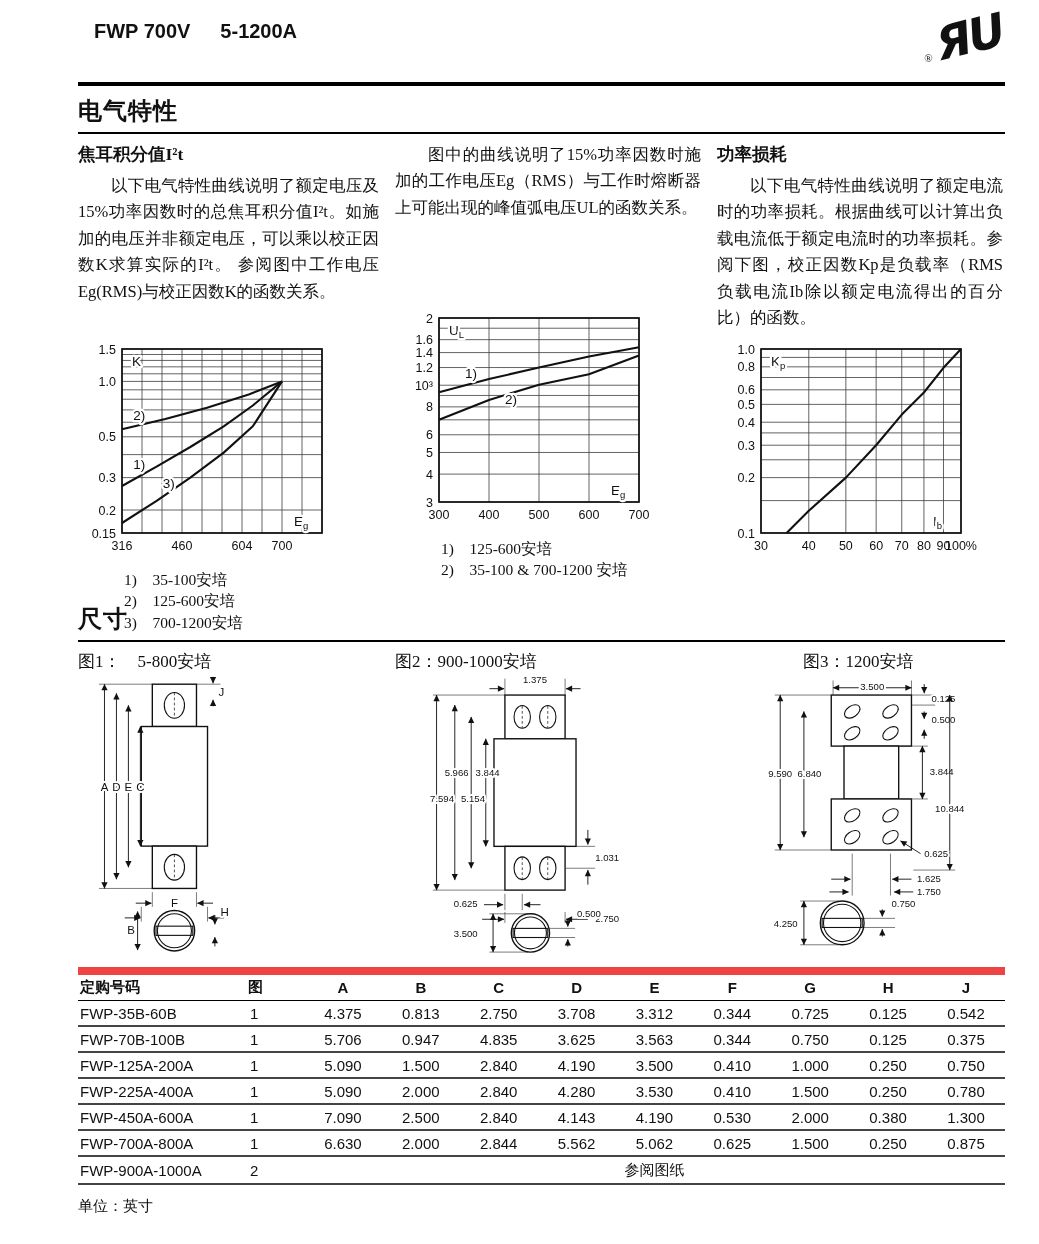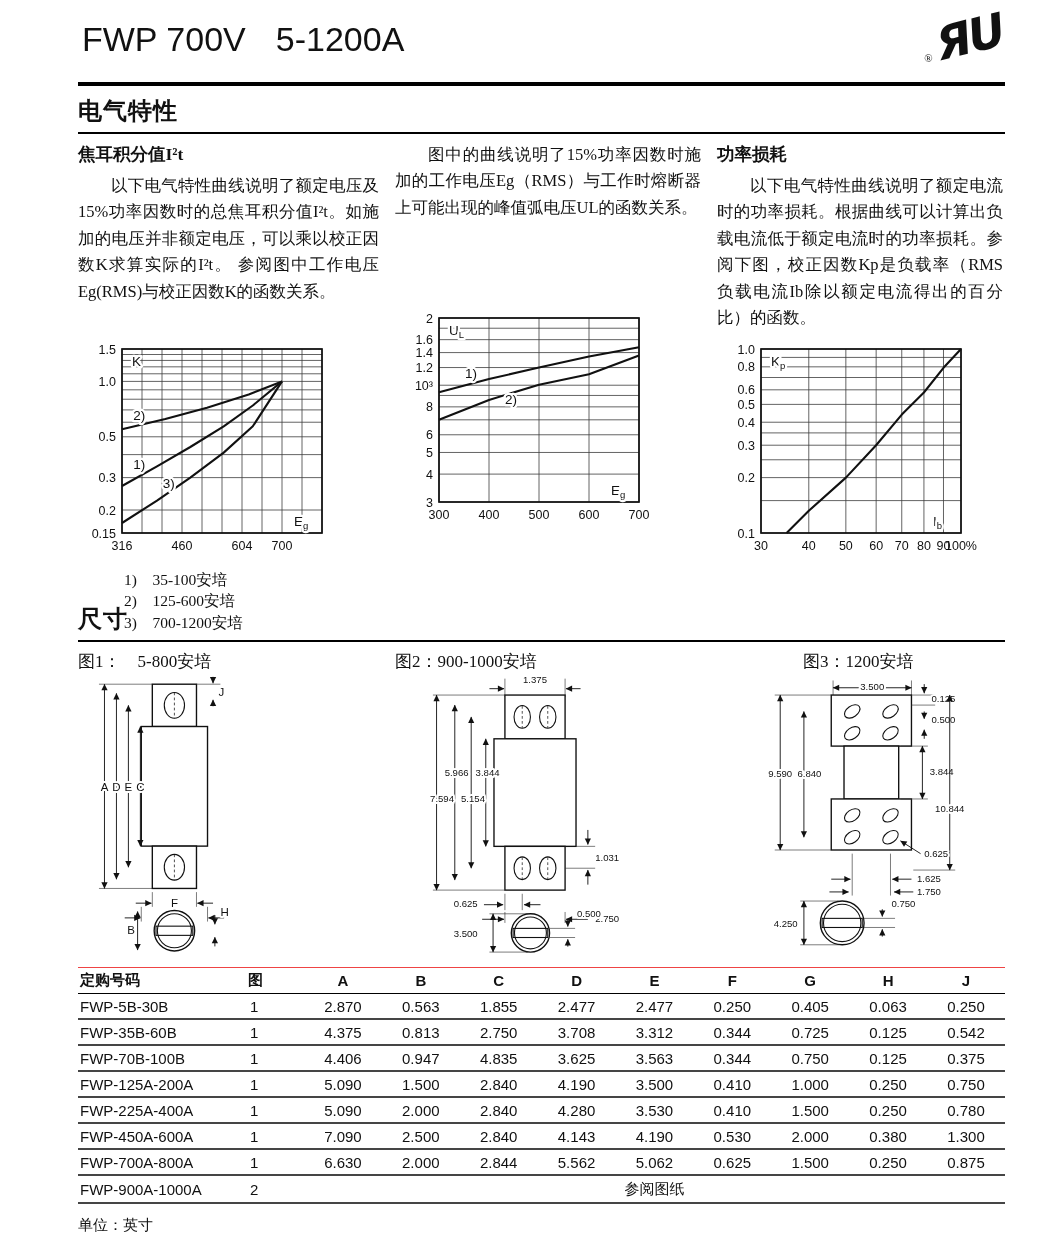--- a/index.html
+++ b/index.html
@@ -1,22 +1,22 @@
 <!DOCTYPE html>
 <html><head>
 <meta charset="utf-8">
 <style>
   html,body{margin:0;padding:0;background:#e8e8e8}
   .page{width:1039px;height:1244px;background:#fff;box-sizing:border-box;
         padding:16px 34px 0 78px;color:#111;overflow:hidden;
         font-family:"Liberation Serif","DejaVu Serif",serif;position:relative}
   
   .title-row{display:flex;justify-content:space-between;align-items:flex-start}
-  h1{margin:4px 4px 0;font-family:"Liberation Sans","DejaVu Sans",sans-serif;
-     font-size:34px;font-weight:normal;letter-spacing:0}
+  h1{margin:4px 16px 0;font-family:"Liberation Sans","DejaVu Sans",sans-serif;
+     font-size:20px;font-weight:bold;letter-spacing:0}
   .title-gap{display:inline-block;width:30px}
   .ul-mark{position:relative;margin-top:-6px;margin-right:2px;height:60px}
   .ul-letters{font-family:"DejaVu Sans",sans-serif;font-weight:900;font-style:italic;
      font-size:46px;display:inline-block;transform:rotate(-14deg);letter-spacing:-3px}
   .ul-reg{position:absolute;left:-12px;bottom:6px;font-size:11px}
   .rule-thick{border:none;border-top:4.5px solid #000;margin:12px 0 0}
   h2.section{font-size:24px;font-weight:bold;margin:9px 0 5px;letter-spacing:1px}
   .rule-thin{border:none;border-top:2px solid #000;margin:0}
   
   .cols{display:grid;grid-template-columns:317px 322px 288px;margin-top:8px}
@@ -45,21 +45,21 @@
   .slot{fill:none;stroke:#111;stroke-width:1.2}
   line.dim{stroke:#111;stroke-width:1}
   line.wit{stroke:#333;stroke-width:0.7}
   line.dash{stroke:#111;stroke-width:0.8;stroke-dasharray:3 2.5}
   .dnum,.dletter{font-family:"Liberation Sans","DejaVu Sans",sans-serif;fill:#111;
         stroke:#fff;stroke-width:4.5;paint-order:stroke;stroke-linejoin:round}
   .dnum{font-size:10.5px}.dletter{font-size:12.5px}
   
   table.dims{width:100%;border-collapse:collapse;margin-top:10px;
      font-family:"Liberation Sans","DejaVu Sans",sans-serif;font-size:15px;
-     border-top:1px solid #ef4444;border-bottom:2.5px solid #222}
+     border-top:8px solid #ef4444;border-bottom:2.5px solid #222}
   table.dims th{font-weight:bold;border-bottom:1.5px solid #000;padding:3px 2px;text-align:center}
   table.dims th:first-child{text-align:left}
   table.dims th:nth-child(2){text-align:left}
   table.dims td{border-bottom:2px solid #454545;padding:3.5px 2px;text-align:center}
   table.dims td.c-name{text-align:left}
   table.dims td.c-fig{text-align:left;padding-left:4px}
   table.dims td.c-see{text-align:center}
   
   .footer{font-size:15px;margin-top:8px;line-height:1.85}
 </style>
@@ -182,20 +182,24 @@
           <text x="144" y="207" class="tick" text-anchor="middle">500</text>
           <text x="194" y="207" class="tick" text-anchor="middle">600</text>
           <text x="244" y="207" class="tick" text-anchor="middle">700</text>
           <path d="M44.0,80.3 L94.0,67.1 L144.0,55.5 L194.0,44.5 L244.0,35.2" class="curve"></path>
           <path d="M44.0,107.8 L94.0,87.9 L144.0,72.7 L194.0,62.2 L244.0,43.4" class="curve"></path>
           <text x="70" y="66.21341844609277" class="anno">1)</text>
           <text x="110" y="91.88571664852454" class="anno">2)</text>
           <text x="54" y="23" class="axis-inner"><tspan>U</tspan><tspan dy="3" font-size="9.5">L</tspan></text>
           <text x="216" y="183" class="axis-inner"><tspan>E</tspan><tspan dy="3" font-size="9.5">g</tspan></text>
         </svg>
+      <div class="legend">
+        <div>1)　125-600安培</div>
+        <div>2)　35-100 &amp; 700-1200 安培</div>
+      </div>
     </div>
     <div class="col">
       <h3>功率损耗</h3>
       <p>以下电气特性曲线说明了额定电流时的功率损耗。根据曲线可以计算出负载电流低于额定电流时的功率损耗。参阅下图，校正因数Kp是负载率（RMS负载电流Ib除以额定电流得出的百分比）的函数。</p>
       <svg class="chart" viewBox="0 0 300 222">
           <line x1="44" y1="190" x2="244" y2="190" class="grid"></line>
           <line x1="44" y1="157.59920833375466" x2="244" y2="157.59920833375466" class="grid"></line>
           <line x1="44" y1="134.61048079782745" x2="244" y2="134.61048079782745" class="grid"></line>
           <line x1="44" y1="116.77903840434509" x2="244" y2="116.77903840434509" class="grid"></line>
           <line x1="44" y1="102.20968913158212" x2="244" y2="102.20968913158212" class="grid"></line>
@@ -436,49 +440,36 @@
         <th>D</th>
         <th>E</th>
         <th>F</th>
         <th>G</th>
         <th>H</th>
         <th>J</th>
       </tr>
     </thead>
     <tbody>
         <tr>
-          <td class="c-name">FWP-5B-30B</td>
-          <td class="c-fig">1</td>
-          <td class="c-num">2.870</td>
-          <td class="c-num">0.563</td>
-          <td class="c-num">1.855</td>
-          <td class="c-num">2.477</td>
-          <td class="c-num">2.477</td>
-          <td class="c-num">0.250</td>
-          <td class="c-num">0.405</td>
-          <td class="c-num">0.063</td>
-          <td class="c-num">0.250</td>
-        </tr>
-        <tr>
           <td class="c-name">FWP-35B-60B</td>
           <td class="c-fig">1</td>
           <td class="c-num">4.375</td>
           <td class="c-num">0.813</td>
           <td class="c-num">2.750</td>
           <td class="c-num">3.708</td>
           <td class="c-num">3.312</td>
           <td class="c-num">0.344</td>
           <td class="c-num">0.725</td>
           <td class="c-num">0.125</td>
           <td class="c-num">0.542</td>
         </tr>
         <tr>
           <td class="c-name">FWP-70B-100B</td>
           <td class="c-fig">1</td>
-          <td class="c-num">4.406</td>
+          <td class="c-num">5.706</td>
           <td class="c-num">0.947</td>
           <td class="c-num">4.835</td>
           <td class="c-num">3.625</td>
           <td class="c-num">3.563</td>
           <td class="c-num">0.344</td>
           <td class="c-num">0.750</td>
           <td class="c-num">0.125</td>
           <td class="c-num">0.375</td>
         </tr>
         <tr>

